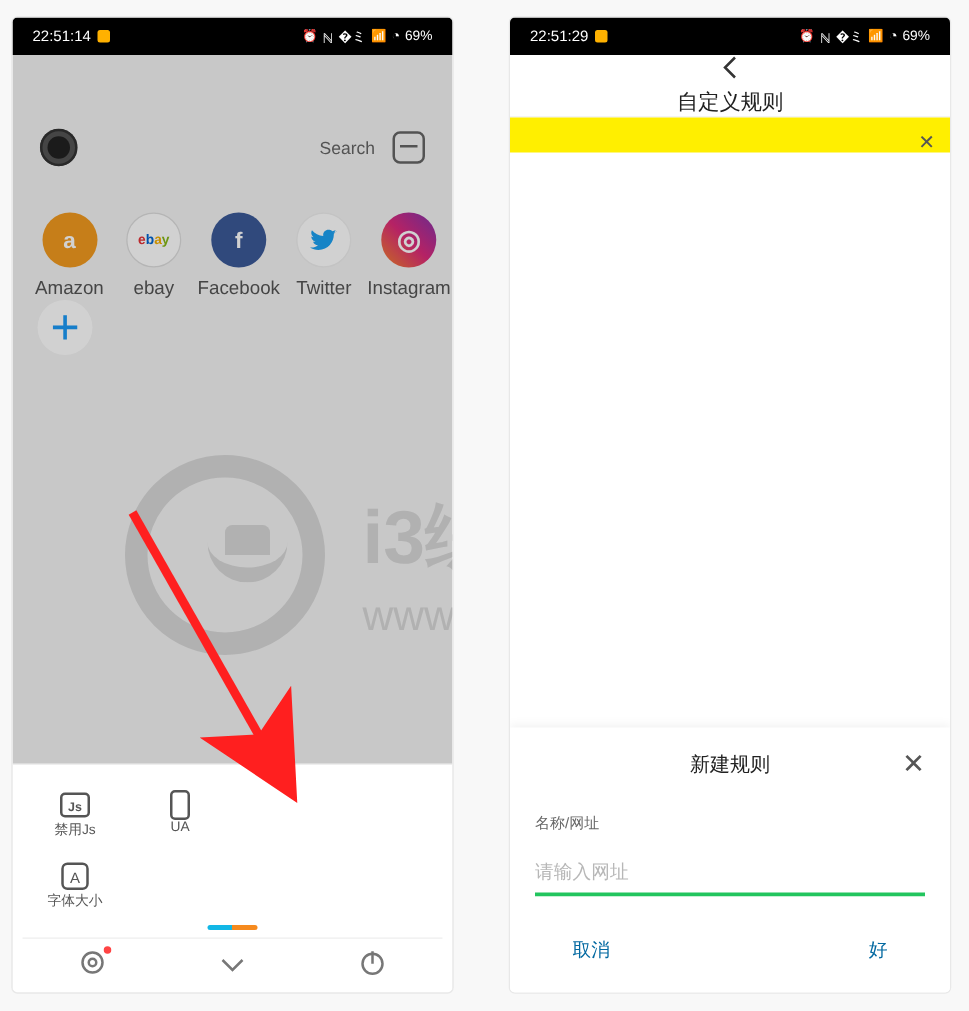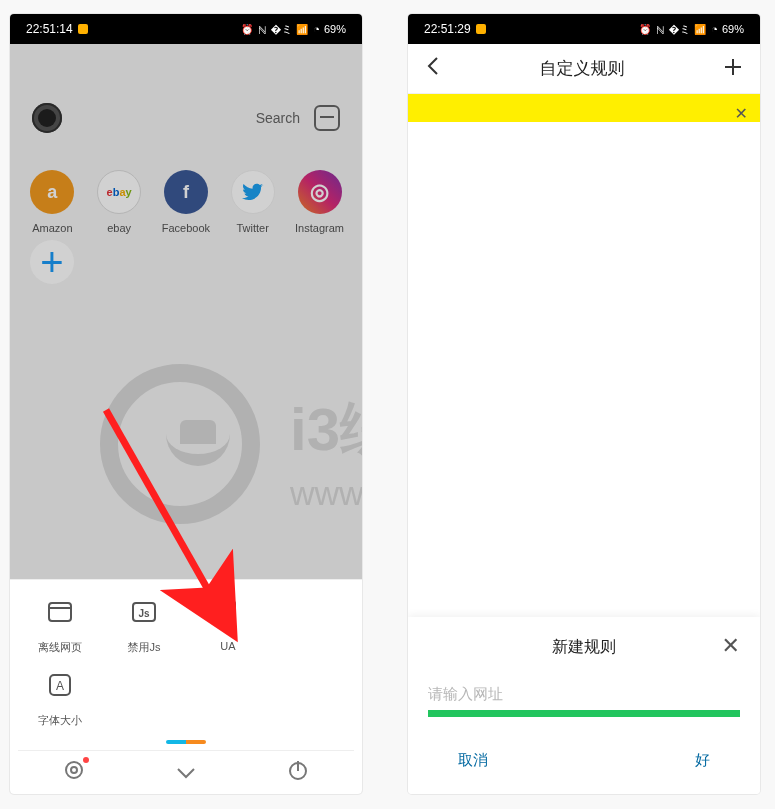--- a/index.html
+++ b/index.html
@@ -76,21 +76,21 @@
     display:flex; padding:0 18px; gap:18px;
   }
   .sc{
     width:56px; display:flex; flex-direction:column; align-items:center; gap:8px;
   }
   .sc-icon{
     width:44px;height:44px;border-radius:50%;
     display:flex;align-items:center;justify-content:center;
     color:#fff;font-weight:700;font-size:18px;
   }
-  .sc-label{font-size:11px;color:#555;}
+  .sc-label{font-size:15px;color:#555;}
   .add-icon{
     width:44px;height:44px;display:flex;align-items:center;justify-content:center;
     color:#1b9af7;font-size:40px;font-weight:200;border-radius:50%;background:#fff;
   }
 
   
   .watermark{
     position:absolute; top:320px; left:90px; right:-200px;
     color:#d8d8d8; pointer-events:none;
   }
@@ -108,21 +108,21 @@
 
   
   .sheet{
     position:absolute; left:0; right:0; bottom:0;
     background:#fff; border-top:1px solid #eee;
     padding:14px 8px 0 8px;
     z-index:5;
   }
   .sheet-row{display:flex;}
   .sheet-item{
-    width:25%; display:flex;flex-direction:column;align-items:center;gap:16px;
+    width:25%; display:flex;flex-direction:column;align-items:center;gap:0;
     padding:6px 0 12px 0;
   }
   .sheet-item .ic{
     width:30px;height:24px;display:flex;align-items:center;justify-content:center;
     color:#555;font-size:20px;
   }
   .sheet-item.active .ic{color:#12b7e6;}
   .sheet-item.active .ic svg{stroke:#12b7e6;}
   .sheet-label{font-size:11px;color:#555;}
   .navbar{
@@ -134,21 +134,21 @@
   .topline{
     height:4px;width:40px;margin:0 auto 6px auto;
     background:linear-gradient(90deg,#12b7e6 50%,#f68a1e 50%);
     border-radius:4px;
   }
   .badge-dot{width:6px;height:6px;background:#f44;border-radius:50%;position:absolute;top:-2px;right:-4px;}
 
   
   .header{
     height:50px;display:flex;align-items:center;justify-content:space-between;
-    padding:0 18px;border-bottom:1px solid #f0f0f0;
+    padding:0 18px;border-bottom:1px solid #f0f0f0;flex-direction:column;
   }
   .header-title{font-size:17px;font-weight:500;color:#222;}
   .back-ic,.plus-ic{font-size:22px;color:#333;font-weight:300;}
   .yellow-tip{
     background:#ffef00;color:#333;font-size:12px;
     padding:14px 40px 14px 18px;text-align:center;position:relative;
   }
   .yellow-tip .close-x{
     position:absolute;right:12px;top:10px;font-size:16px;color:#555;
   }
@@ -156,21 +156,21 @@
   .modal{
     position:absolute;left:0;right:0;bottom:0;background:#fff;
     padding:14px 20px 10px 20px;
     box-shadow:0 -2px 8px rgba(0,0,0,0.06);
   }
   .modal-top{display:flex;align-items:center;justify-content:center;position:relative;height:32px;}
   .modal-title{font-size:16px;color:#222;font-weight:500;}
   .modal-x{position:absolute;right:0;top:2px;font-size:22px;color:#555;font-weight:300;}
   .field-label{font-size:12px;color:#666;margin-top:22px;}
   .field-input{
-    width:100%;border:none;border-bottom:7px solid #22c55e;
+    width:100%;border:none;border-bottom:3px solid #22c55e;
     font-size:15px;padding:10px 0 8px 0;outline:none;margin-top:12px;
     color:#222;
   }
   .field-input::placeholder{color:#b7b7b7;}
   .modal-actions{
     display:flex;justify-content:space-between;
     margin-top:34px;padding:0 30px 14px 30px;
   }
   .modal-btn{font-size:15px;color:#0369a1;background:none;border:none;}
 
@@ -256,29 +256,20 @@
     <defs>
       <marker id="ah" markerWidth="12" markerHeight="12" refX="8" refY="6" orient="auto">
         <path d="M0,0 L12,6 L0,12 L3,6 Z" fill="#ff1f1f"></path>
       </marker>
     </defs>
     <line x1="96" y1="396" x2="214" y2="604" stroke="#ff1f1f" stroke-width="7" marker-end="url(#ah)"></line>
   </svg>
 
   <div class="sheet">
     <div class="sheet-row">
-      <div class="sheet-item">
-        <span class="ic">
-          <svg width="24" height="20">
-              <rect x="1" y="1" width="22" height="18" rx="3" fill="none" stroke="#555" stroke-width="2"></rect>
-              <line x1="1" y1="6" x2="23" y2="6" stroke="#555" stroke-width="2"></line>
-            </svg>
-        </span>
-        <span class="sheet-label">离线网页</span>
-      </div>
       <div class="sheet-item">
         <span class="ic">
           <svg width="24" height="20">
               <rect x="1" y="1" width="22" height="18" rx="3" fill="none" stroke="#555" stroke-width="2"></rect>
               <text x="12" y="15" font-size="10" text-anchor="middle" fill="#555" font-weight="700">Js</text>
             </svg>
         </span>
         <span class="sheet-label">禁用Js</span>
       </div>
       <div class="sheet-item">
@@ -359,19 +350,20 @@
 
   <div class="yellow-tip">
     <span class="close-x">✕</span>
   </div>
 
   <div class="modal">
     <div class="modal-top">
       <span class="modal-title">新建规则</span>
       <span class="modal-x">✕</span>
     </div>
+    <div class="field-label">名称/网址</div>
     <input class="field-input" placeholder="请输入网址" style="">
     <div class="modal-actions">
       <button class="modal-btn">取消</button>
       <button class="modal-btn">好</button>
     </div>
   </div>
 </div>
 
 </body></html>

